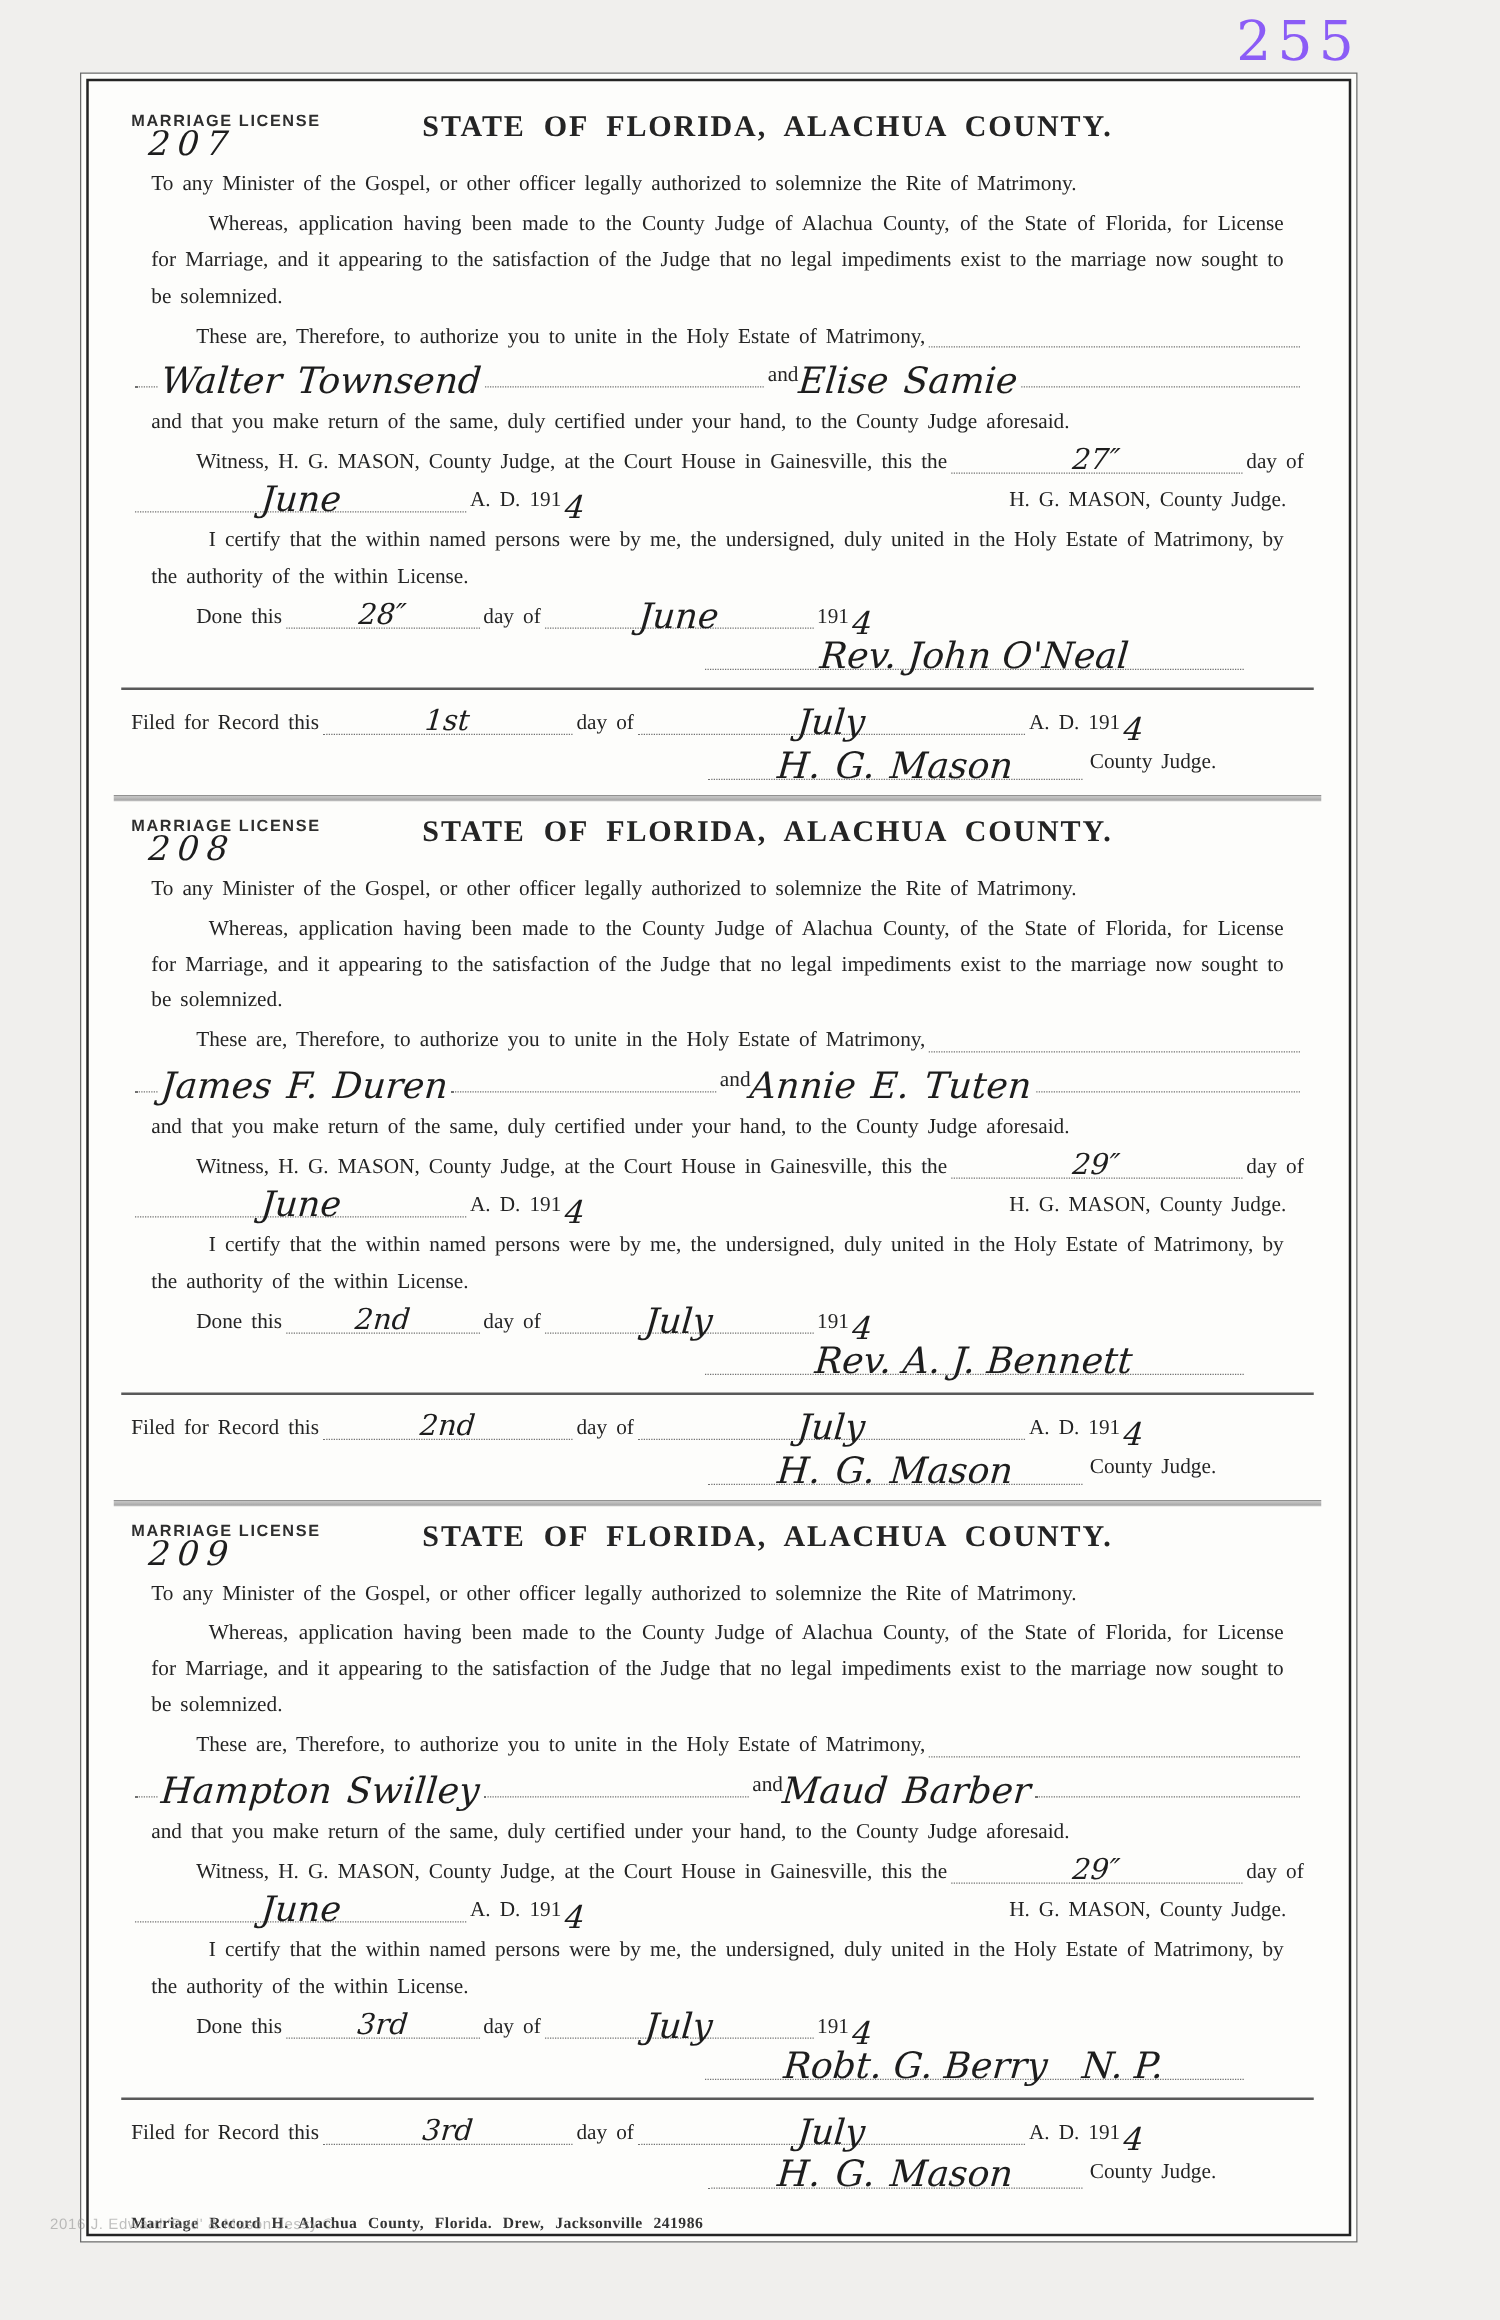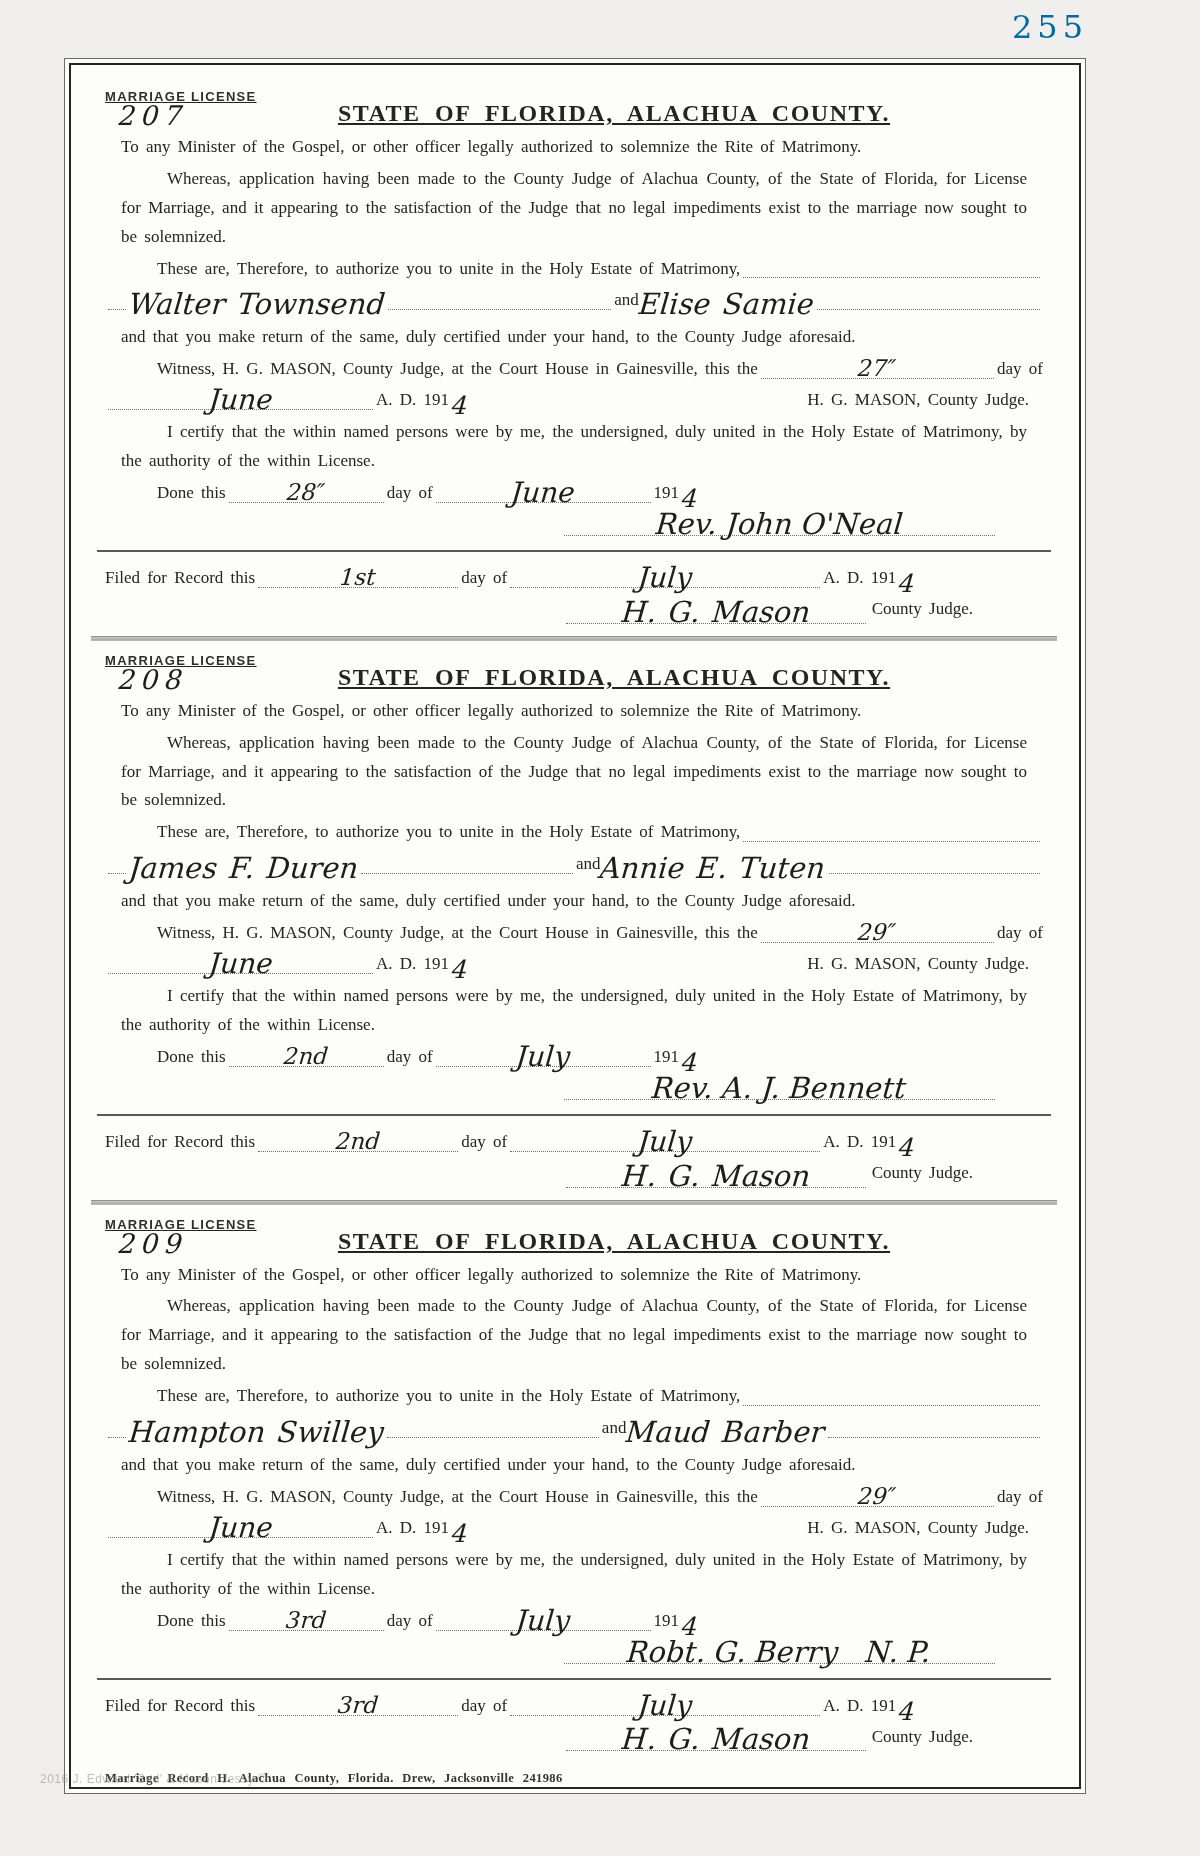--- a/index.html
+++ b/index.html
@@ -7,37 +7,37 @@
   body {
     width:1200px; height:1856px;
     position:relative; overflow:hidden;
     background:#f0efed;
     font-family:"Liberation Serif", serif;
     color:#242424;
   }
   .page-number {
     position:absolute; top:8px; right:112px;
     font-family:"DejaVu Serif", serif;
-    font-size:32px; letter-spacing:5px; color:#0369a1;
+    font-size:44px; letter-spacing:5px; color:#8b5cf6;
   }
   .sheet {
     position:absolute; left:64px; top:58px;
     width:1022px; height:1736px;
     background:#fdfdfb;
     border:1.5px solid #6a6a6a;
     padding:4px;
   }
   .sheet-inner {
     border:2.5px solid #242424;
     width:100%; height:100%;
     padding:22px 36px 12px 34px;
     overflow:hidden;
   }
   
-  .rec-head { display:flex; align-items:flex-end; margin:2px 0 4px;text-decoration:underline; }
+  .rec-head { display:flex; align-items:flex-start; margin:2px 0 4px; }
   .lic-block { width:230px; }
   .lic-label {
     font-family:"Liberation Sans", sans-serif;
     font-weight:bold; font-size:13px; letter-spacing:1.3px; color:#2e2e2e;
   }
   .lic-number { font-size:27px; letter-spacing:6px; padding-left:14px; margin-top:-2px; }
   .state-heading {
     flex:1; text-align:center; font-weight:bold;
     font-size:24px; letter-spacing:1.5px; word-spacing:7px; padding-bottom:2px;
   }

